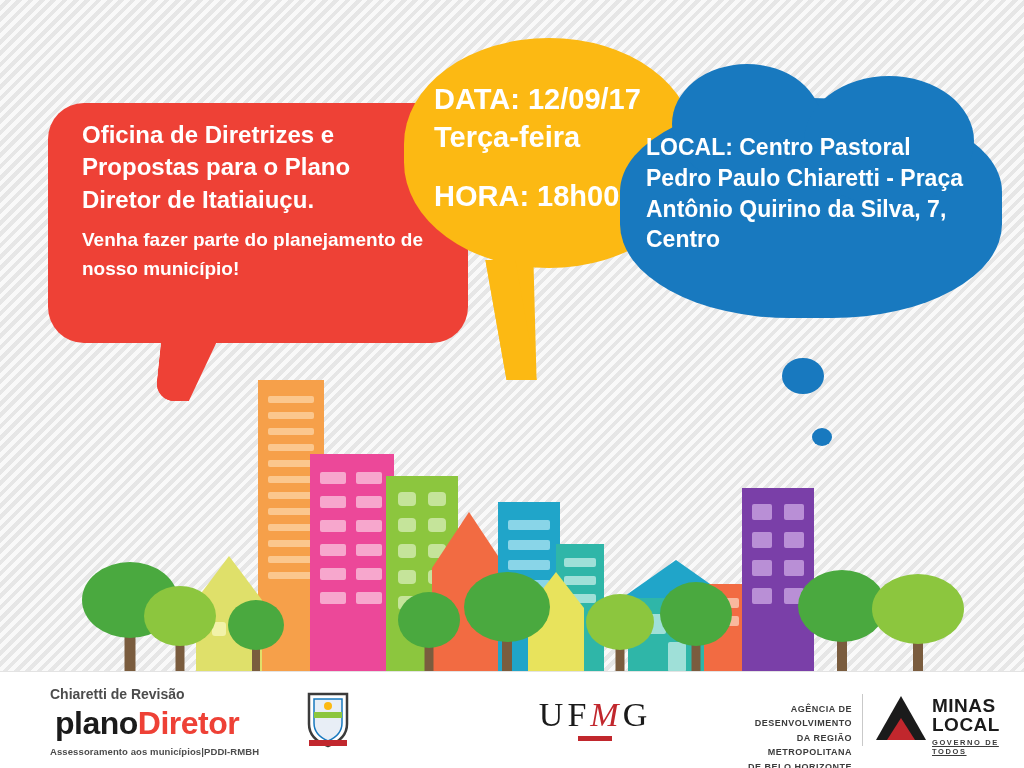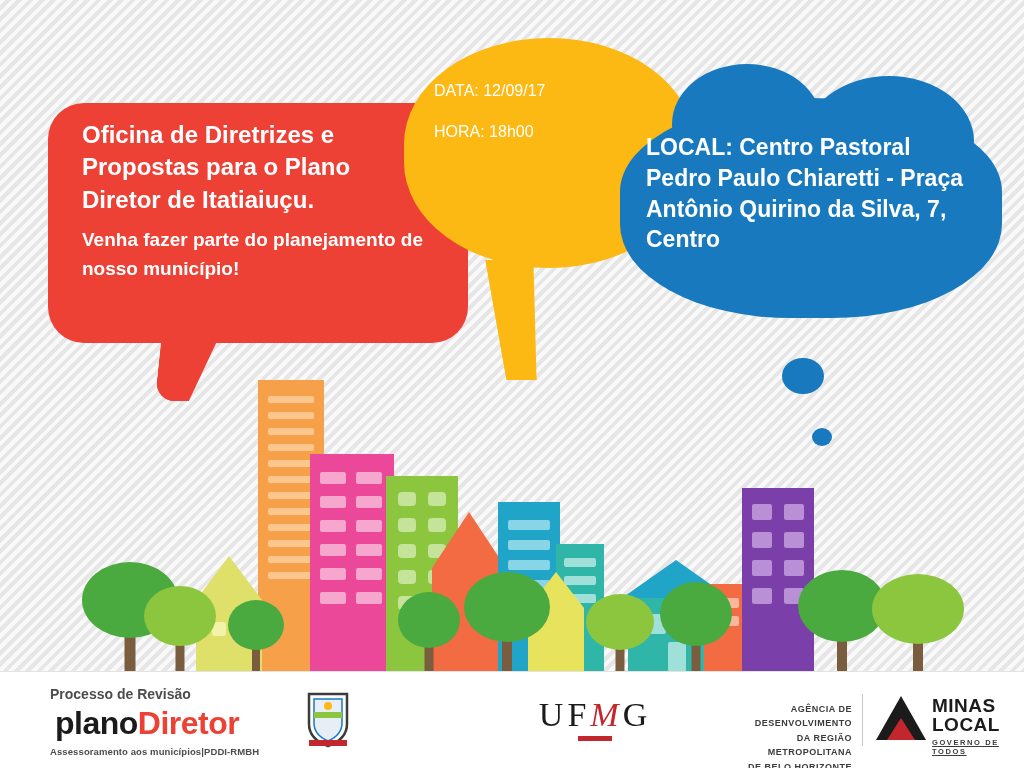--- a/index.html
+++ b/index.html
@@ -105,22 +105,22 @@
     left: 92px;
     bottom: -112px;
     width: 0;
     height: 0;
     border-left: 30px solid #fcb913;
     border-right: 18px solid transparent;
     border-top: 120px solid #fcb913;
     transform: skewX(10deg);
   }
   .yellow-line {
-    font-size: 16px;
-    font-weight: normal;
+    font-size: 29px;
+    font-weight: bold;
     line-height: 1.32;
     margin: 0;
   }
   .yellow-gap { height: 20px; }
 
   #balloon-blue {
     left: 620px;
     top: 98px;
     width: 382px;
     height: 220px;
@@ -446,35 +446,36 @@
   </div>
 
   <div class="balloon" id="balloon-red">
     <p class="red-head">Oficina de Diretrizes e Propostas para o Plano Diretor de Itatiaiuçu.</p>
     <p class="red-sub">Venha fazer parte do planejamento de nosso município!</p>
     <div class="tail"></div>
   </div>
 
   <div class="balloon" id="balloon-yellow">
     <p class="yellow-line">DATA: 12/09/17</p>
+    <p class="yellow-line">Terça-feira</p>
     <div class="yellow-gap"></div>
     <p class="yellow-line">HORA: 18h00</p>
     <div class="tail"></div>
   </div>
 
   <div class="balloon" id="balloon-blue">
     <div class="bluetext">LOCAL: Centro Pastoral Pedro Paulo Chiaretti - Praça Antônio Quirino da Silva, 7, Centro</div>
   </div>
   <div class="thought-dot" id="thought1"></div>
   <div class="thought-dot" id="thought2"></div>
 
   <div id="footer">
 
     <div id="pd-logo">
-      <p class="pd-top">Processo de Revisão</p>
+      <p class="pd-top">Chiaretti de Revisão</p>
       <p class="pd-main"><span class="pd-plano">plano</span><span class="pd-diretor">Diretor</span></p>
       <p class="pd-sub">Assessoramento aos municípios|PDDI-RMBH</p>
     </div>
 
     <svg id="brasao" viewBox="0 0 46 58">
       <path d="M4 4 H42 V34 C42 46 34 52 23 56 C12 52 4 46 4 34 Z" fill="#ffffff" stroke="#3b3b3b" stroke-width="2.5"></path>
       <path d="M9 9 H37 V33 C37 43 30 48 23 51 C16 48 9 43 9 33 Z" fill="#e8eef6" stroke="#1879bf" stroke-width="1.5"></path>
       <path d="M9 22 H37 V28 H9 Z" fill="#8cc63e"></path>
       <circle cx="23" cy="16" r="4" fill="#fcb913"></circle>
       <rect x="4" y="50" width="38" height="6" fill="#c1272d"></rect>

